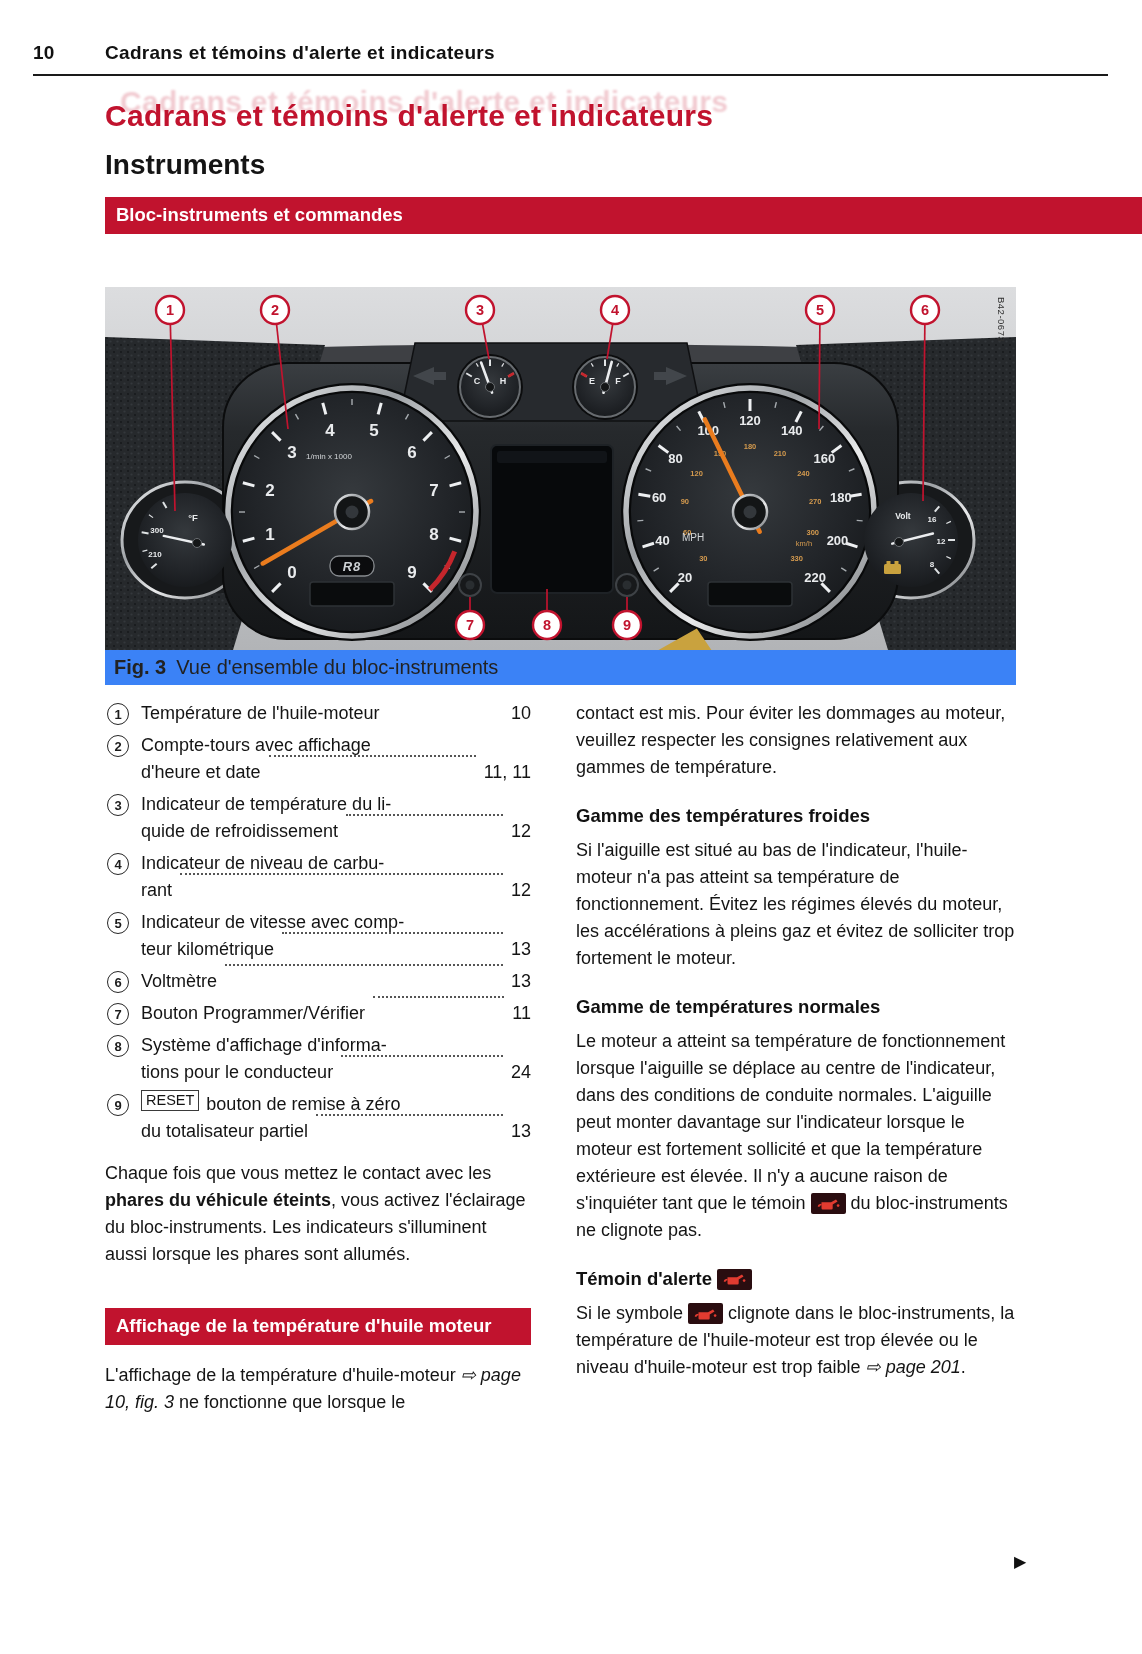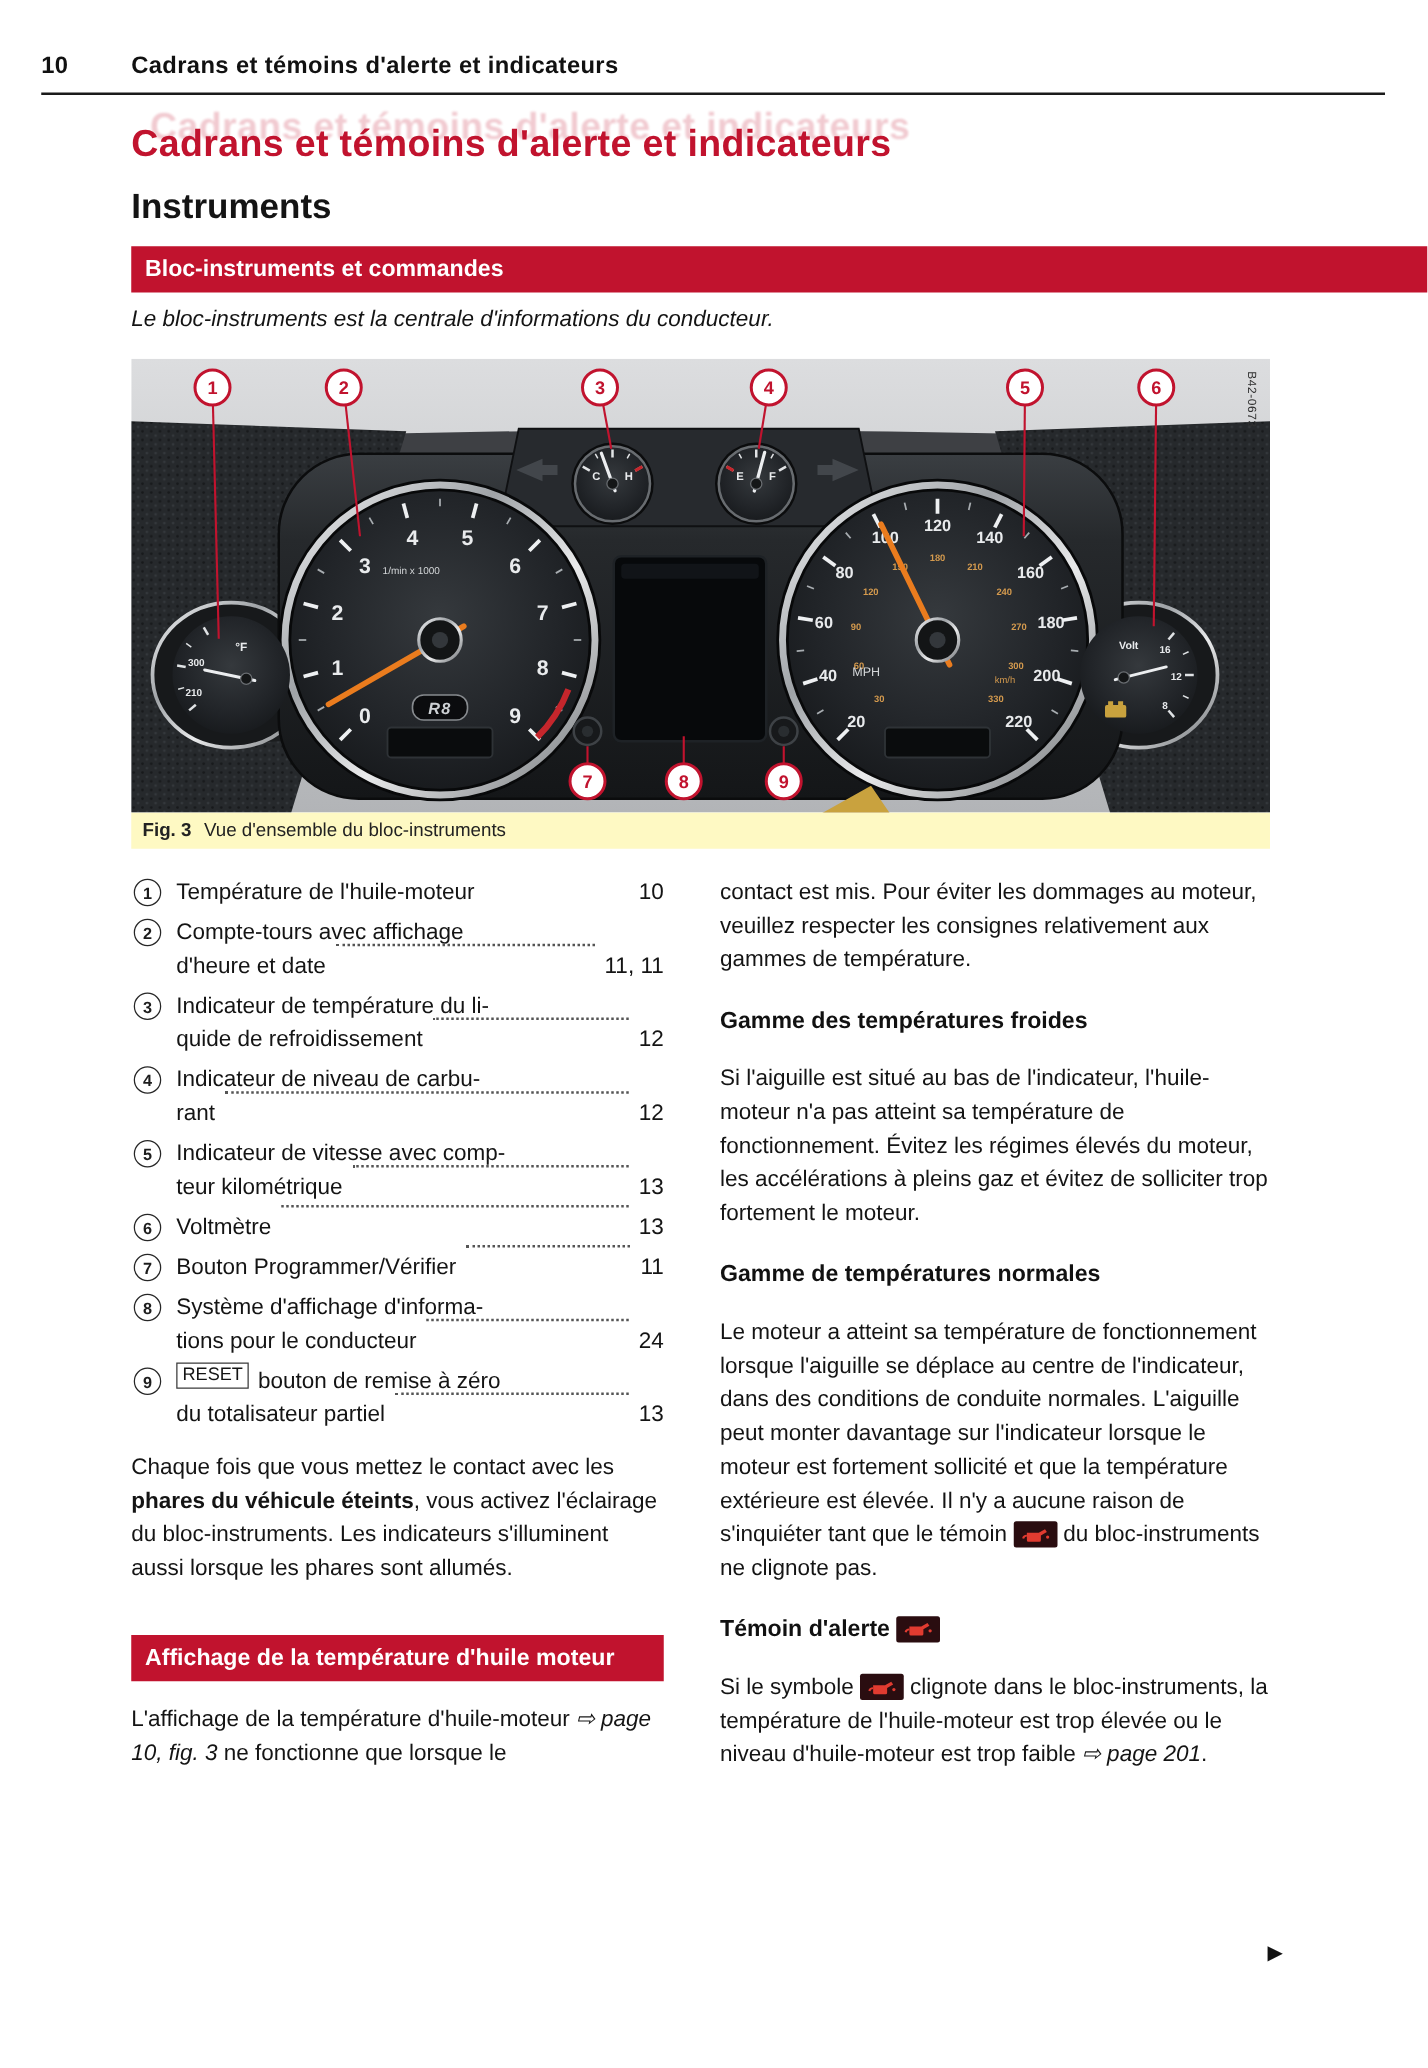--- a/index.html
+++ b/index.html
@@ -15,42 +15,42 @@
   .title-ghost{position:absolute;left:120px;top:85px;font-size:30px;font-weight:bold;color:var(--accent);opacity:.22;letter-spacing:.3px;filter:blur(1px);white-space:nowrap}
   .title{position:absolute;left:105px;top:99px;font-size:30px;font-weight:bold;color:var(--accent);letter-spacing:.3px;white-space:nowrap}
   .subtitle{position:absolute;left:105px;top:149px;font-size:28px;font-weight:bold;color:#141414}
 
   .banner{background:var(--accent);color:#fff;font-weight:bold;font-size:18.5px;padding:6px 11px 7px;line-height:1.3}
   .banner.main{position:absolute;left:105px;top:197px;width:1089px}
   .intro{position:absolute;left:105px;top:245px;font-style:italic;font-size:18px;color:#141414}
 
   .fig{position:absolute;left:105px;top:287px;width:911px}
   .fig svg{display:block}
-  .figcap{background:#fef9c3;font-size:15px;padding:6px 9px;color:#222}
+  .figcap{background:#3b82f6;font-size:20px;padding:6px 9px;color:#222}
   .figcap b{margin-right:10px}
 
   .cols{position:absolute;left:105px;top:700px;width:911px;display:flex;gap:45px}
   .col-left{width:426px}
   .col-right{width:440px}
 
   .legend{font-size:18px;line-height:27px;color:#141414}
   .legend-item{display:flex;margin-bottom:5px}
   .lnum{flex:0 0 22px;height:22px;border:1.8px solid #262626;border-radius:50%;display:flex;align-items:center;justify-content:center;font-size:13px;font-weight:bold;margin:3px 12px 0 2px;color:#1c1c1c}
   .lbody{flex:1;min-width:0}
   .lrow{display:flex;align-items:flex-start}
   .ltxt{white-space:nowrap}
   .leader{flex:1 1 auto;border-bottom:2.4px dotted #555;margin:0 8px;position:relative;top:-4px;min-width:14px}
   .spacer{flex:1 1 auto}
   .lpage{white-space:nowrap}
   .reset-box{border:1.7px solid #3a3a3a;font-size:14.5px;padding:0 4px;margin-right:7px;line-height:1.3;position:relative;top:-1px}
 
   .body-p{font-size:18px;line-height:27px;color:#141414;margin-top:15px}
   .col-right .body-p.first{margin-top:0}
   .colhead{font-size:18.5px;font-weight:bold;margin-top:24px;display:flex;align-items:center;gap:5px;color:#111}
-  .colhead + .body-p{margin-top:22px}
+  .colhead + .body-p{margin-top:10px}
   .banner2{margin-top:40px}
   .col-left .banner2 + .body-p{margin-top:17px}
 
   .warn-icon{display:inline-block;width:35px;height:21px;background:#2a0d10;border-radius:2px;padding:2.5px 4px;vertical-align:-5px}
   .warn-icon svg{display:block;width:100%;height:100%;fill:#e13b30}
 
   .next-marker{position:absolute;left:1014px;top:1552px;font-size:16px;color:#111}
 </style>
 </head>
 <body>
@@ -59,21 +59,20 @@
 
   <header class="pagehead">
     <span class="pnum">10</span>
     <span class="ptitle">Cadrans et témoins d'alerte et indicateurs</span>
   </header>
 
   <div class="title-ghost">Cadrans et témoins d'alerte et indicateurs</div>
   <h1 class="title">Cadrans et témoins d'alerte et indicateurs</h1>
   <h2 class="subtitle">Instruments</h2>
   <div class="banner main">Bloc-instruments et commandes</div>
-  <p class="intro">Le bloc-instruments est la centrale d'informations du conducteur.</p>
 
   <figure class="fig">
     <svg id="cluster-svg" viewBox="0 0 911 363" width="911" height="363">
       <defs>
         <linearGradient id="figbg" x1="0" y1="0" x2="0" y2="1">
           <stop offset="0" stop-color="#dcdddf"></stop>
             <stop offset="0.5" stop-color="#c7c9cb"></stop>
             <stop offset="1" stop-color="#b2b4b7"></stop>
         </linearGradient>
         <radialGradient id="face" cx="0.5" cy="0.42" r="0.75">

